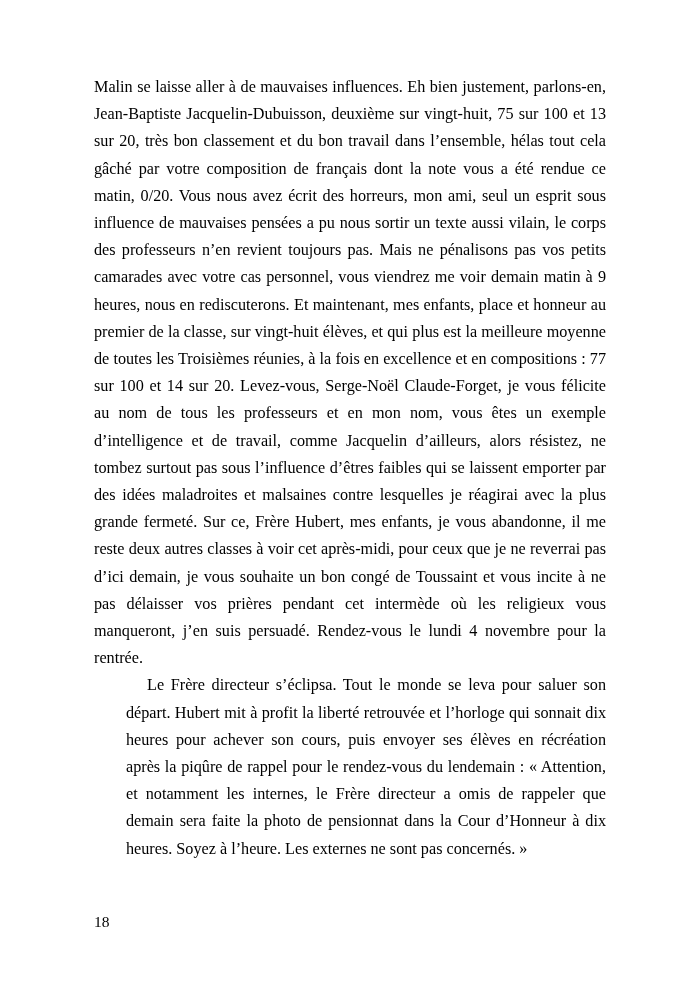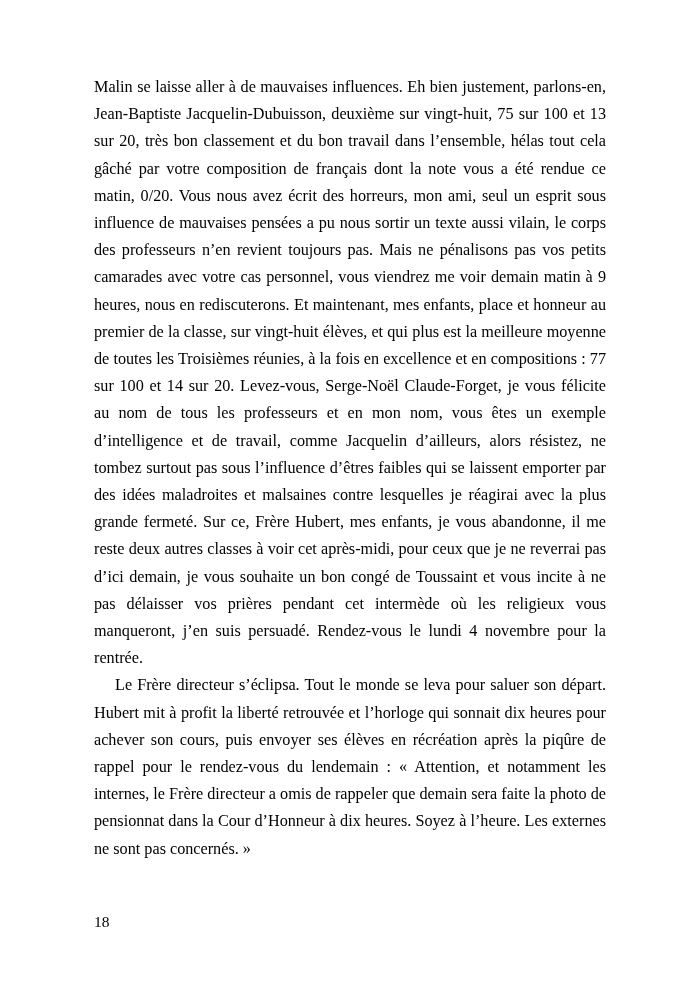--- a/index.html
+++ b/index.html
@@ -41,20 +41,21 @@
     text-justify: inter-word;
     font-size: 16.2px;
     line-height: 27.2px;
     letter-spacing: 0.0px;
     word-spacing: 0px;
     hyphens: none;
   }
 
   .para + .para {
     margin-top: 0;
+    margin-left: 32px;
   }
 
   .para.indented {
     text-indent: 21px;
   }
 
   
   .para:last-child {
     text-align: justify;
   }

